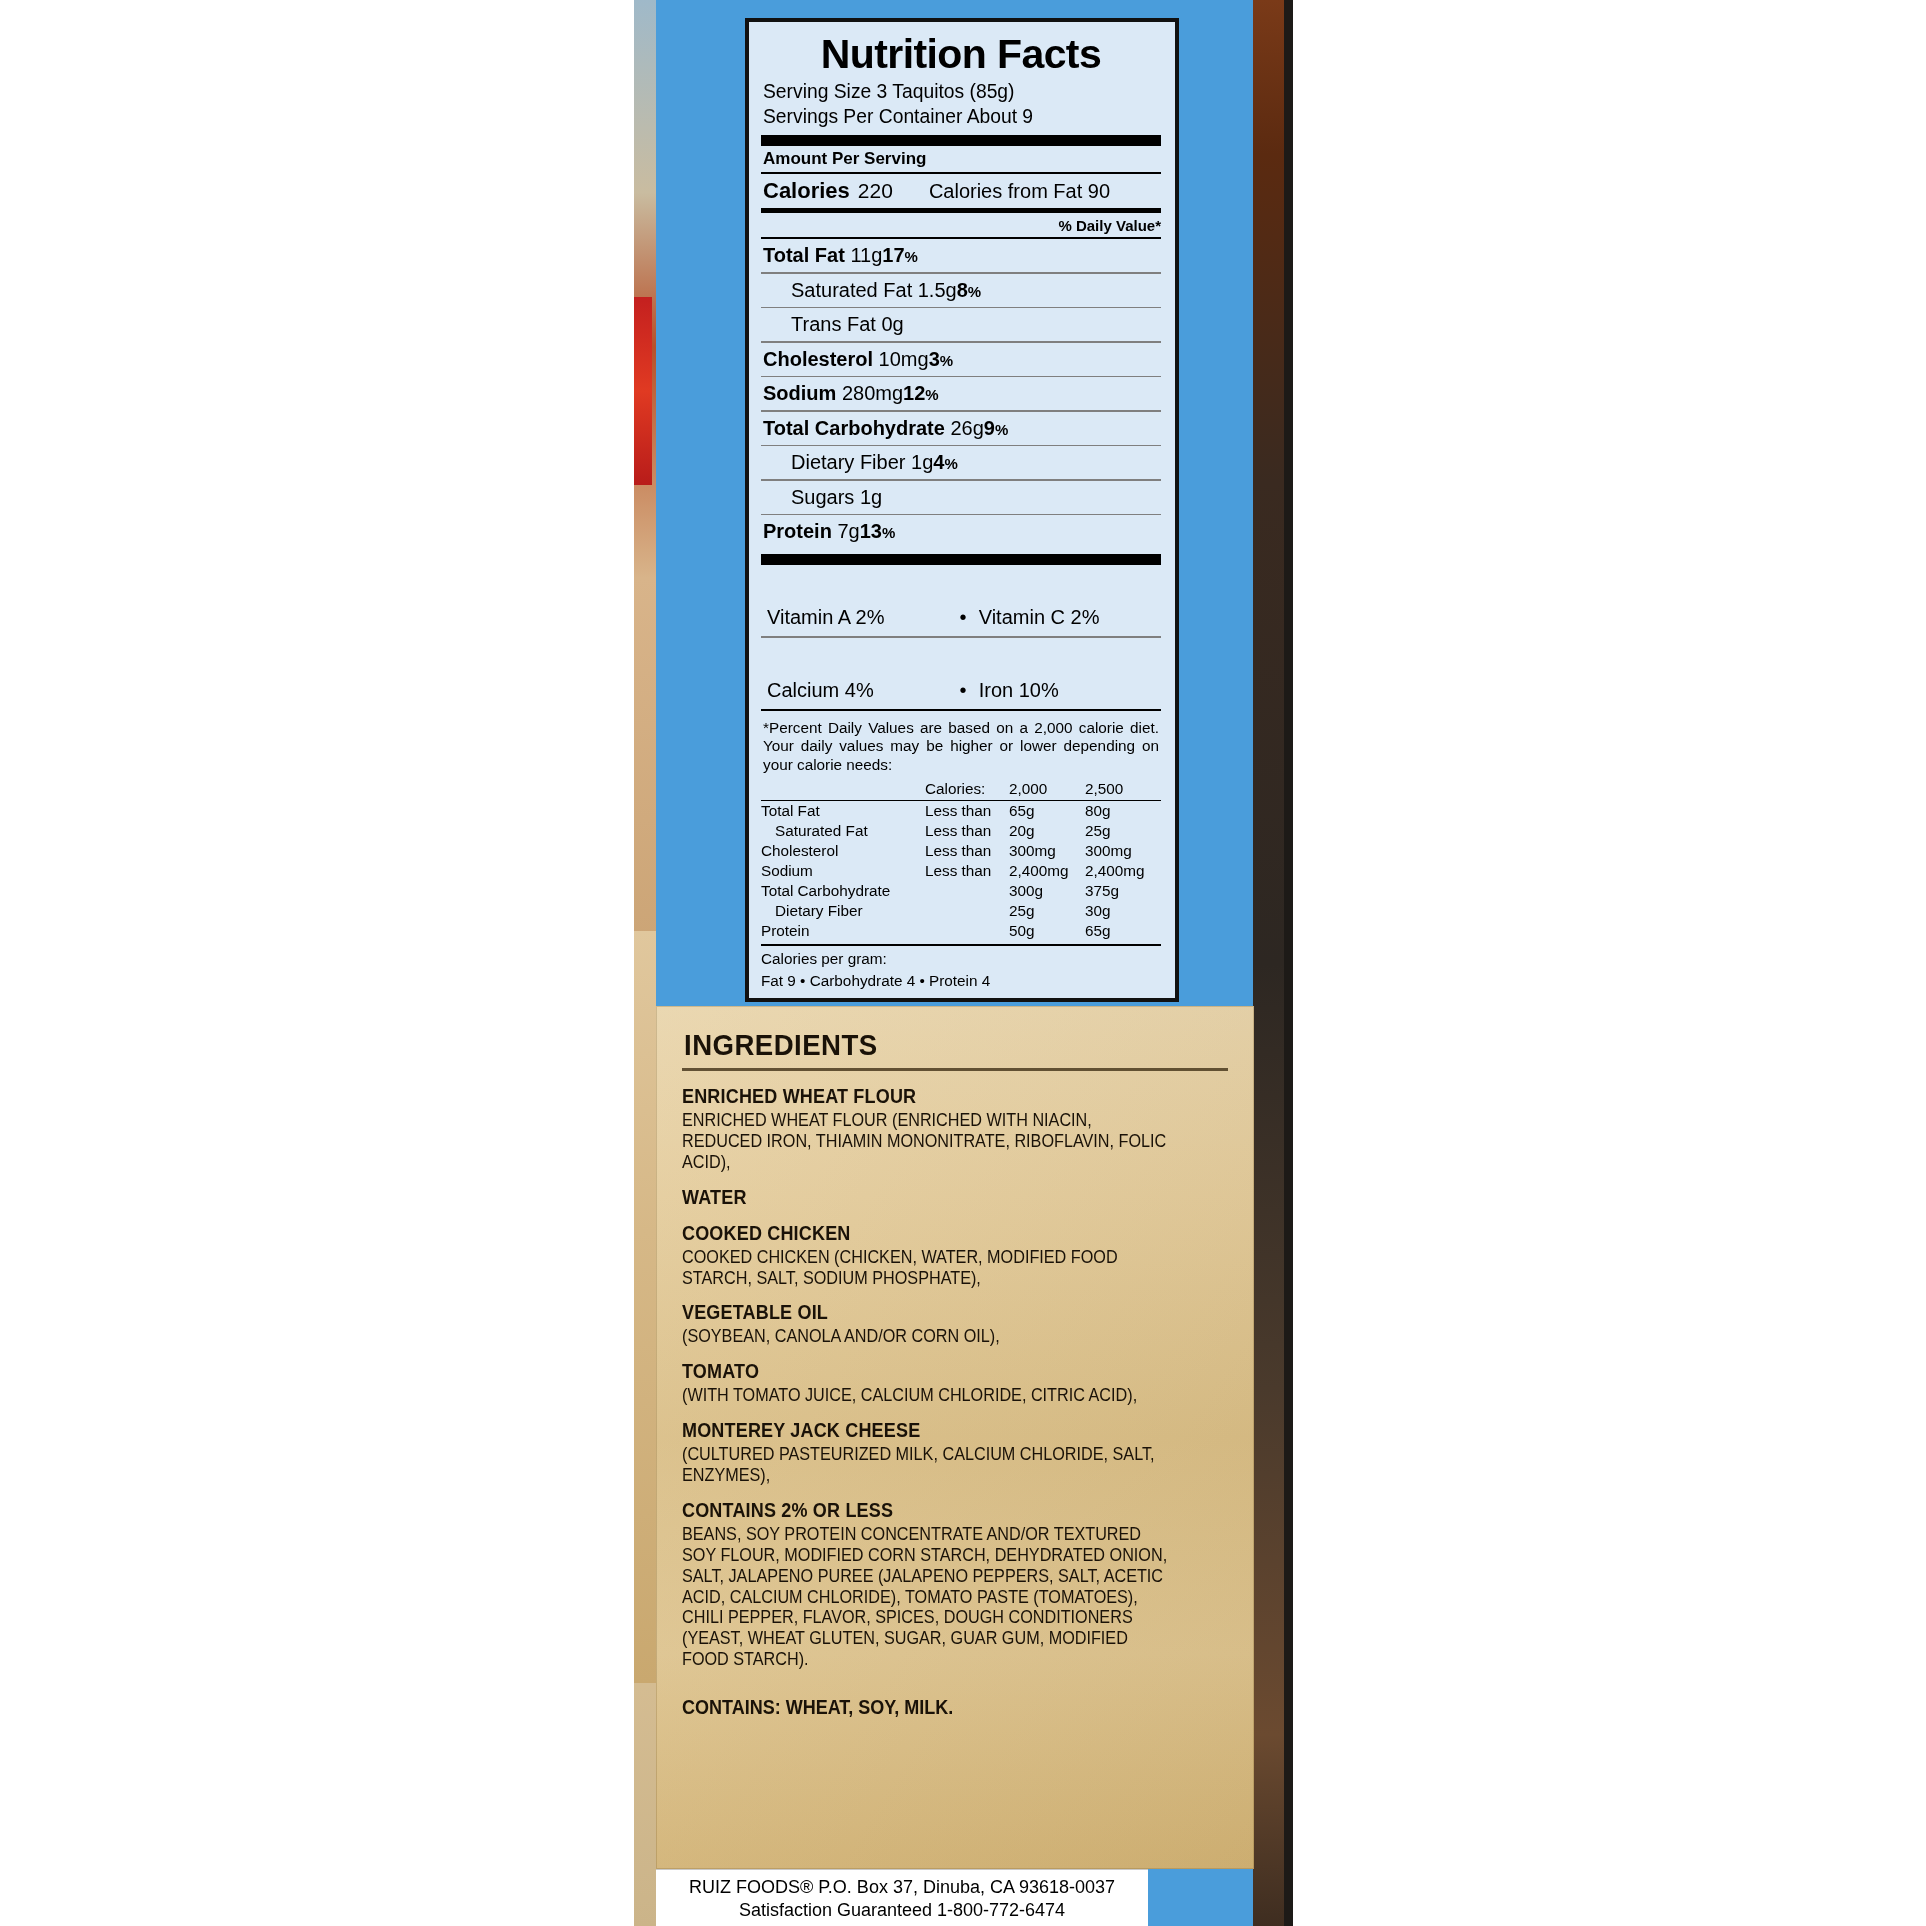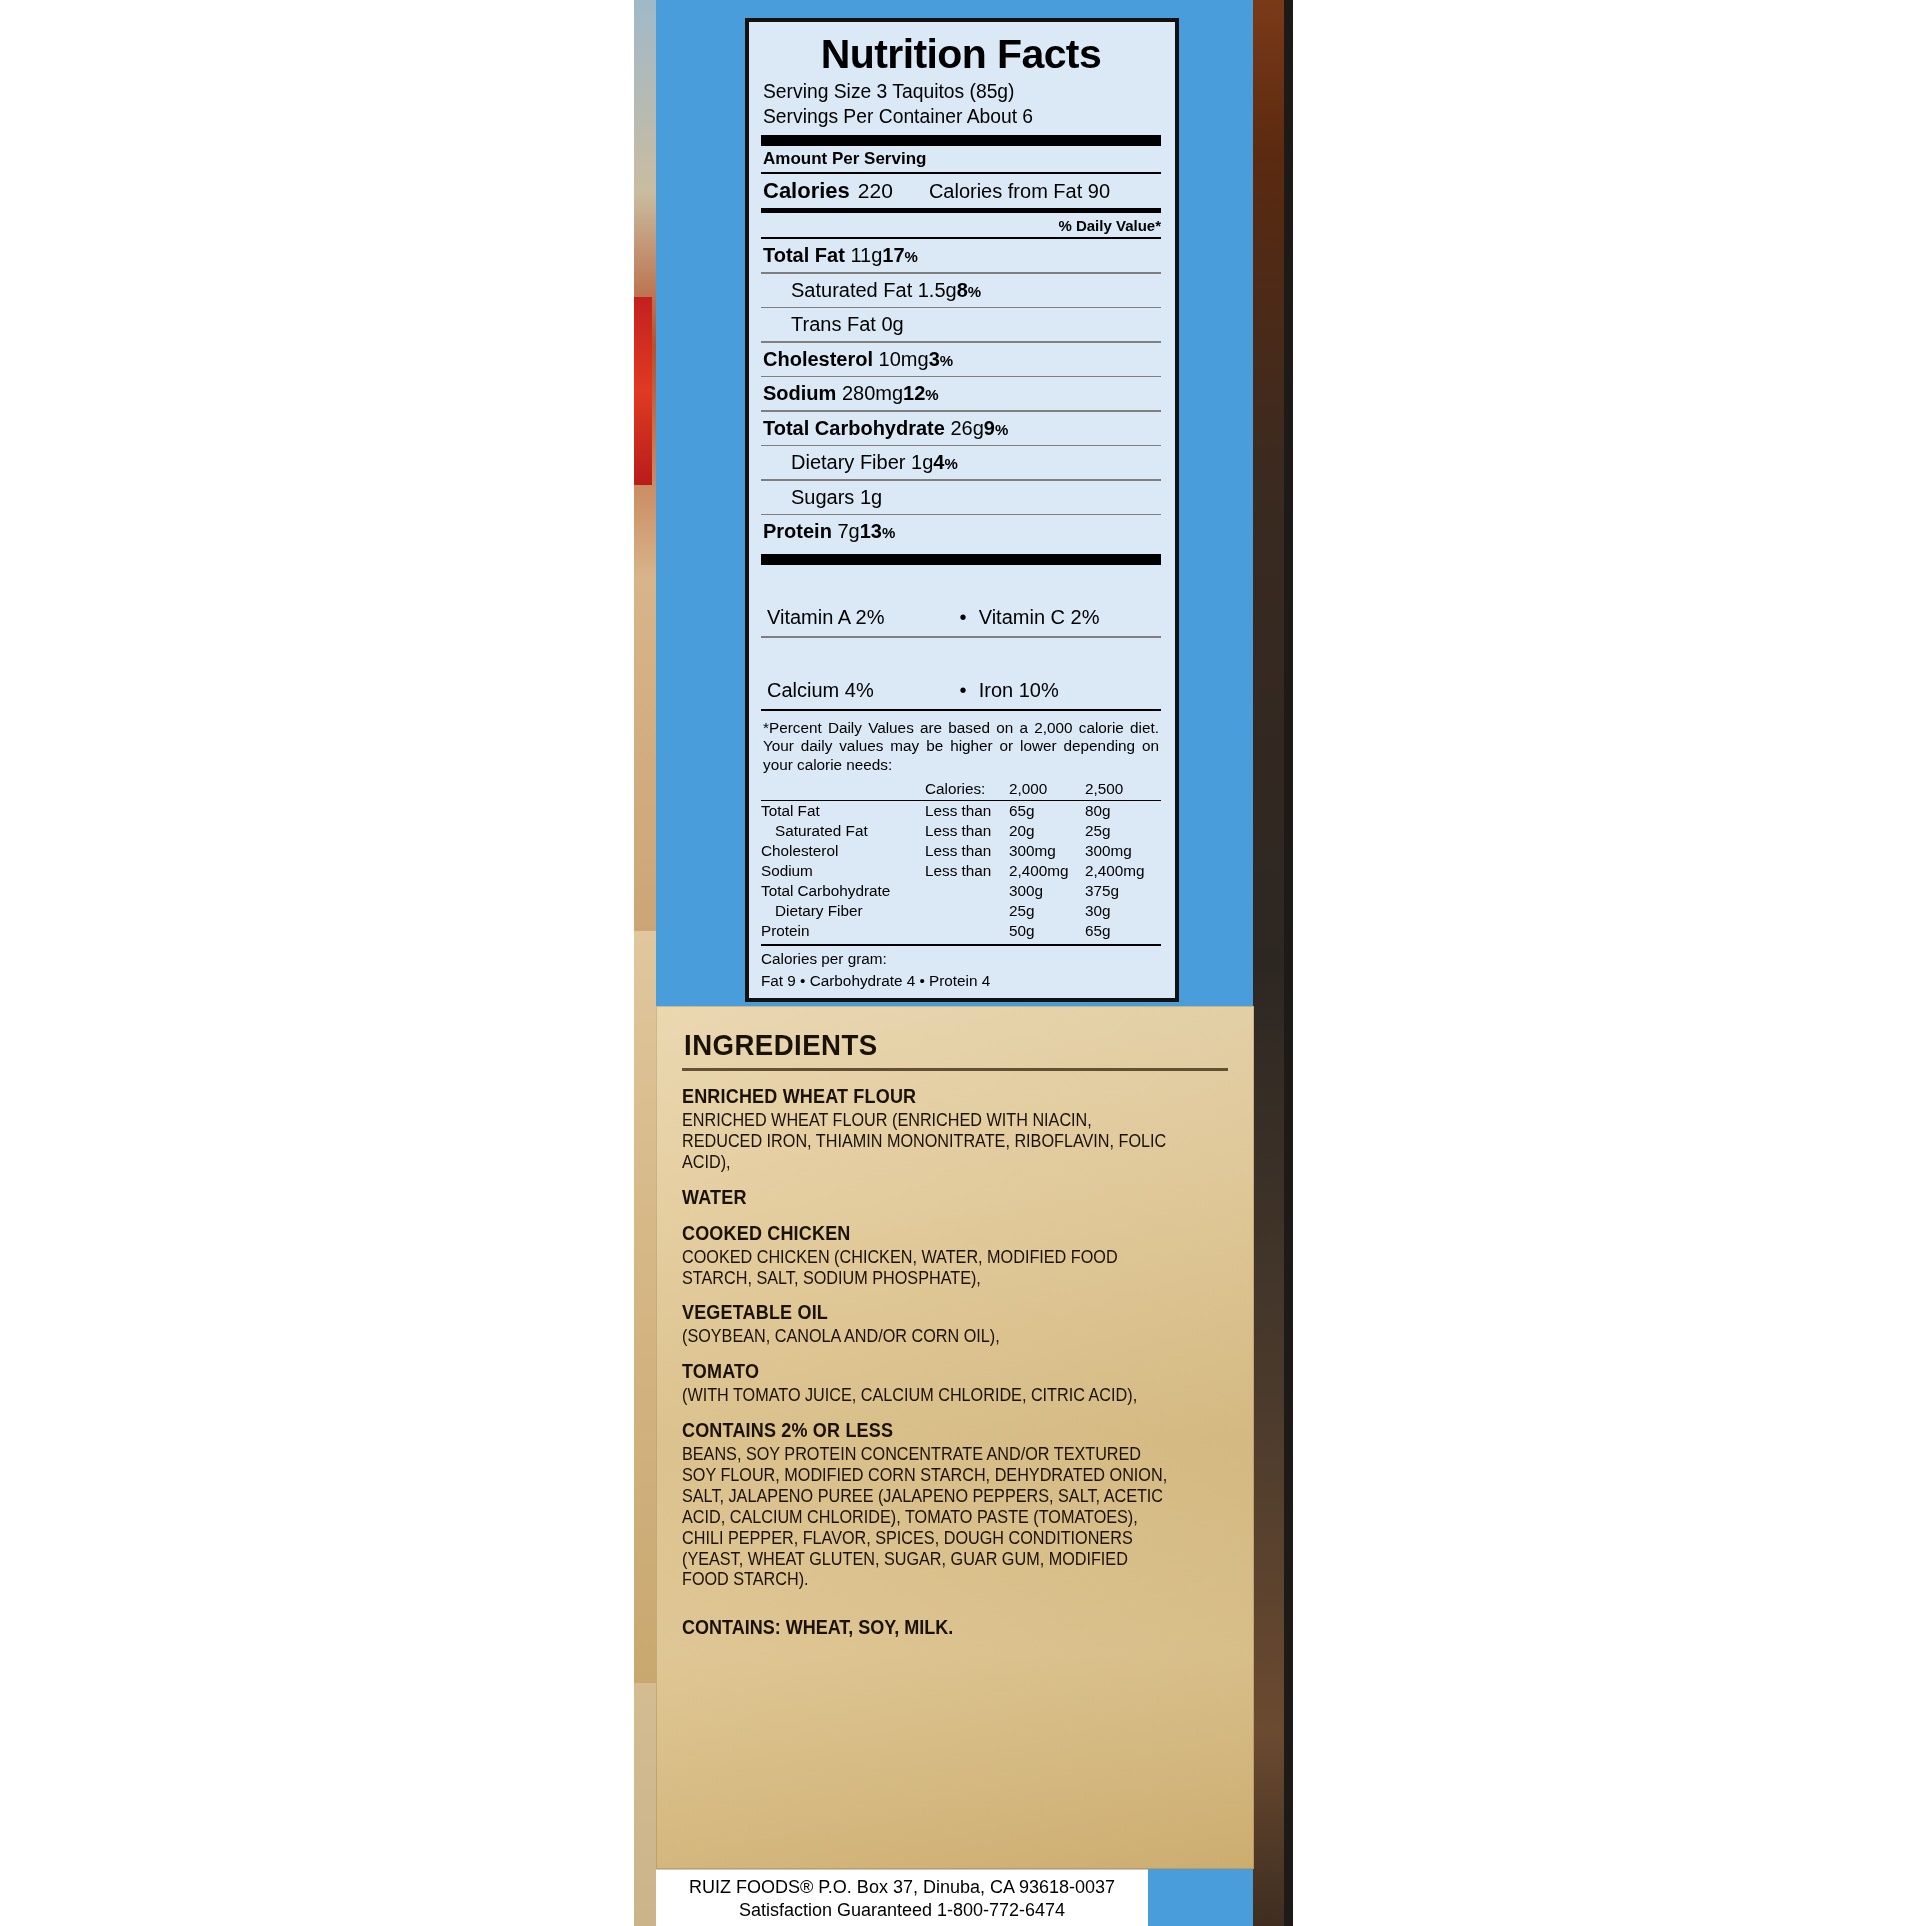--- a/index.html
+++ b/index.html
@@ -148,21 +148,21 @@
 <div class="package">
   <div class="left-strip"></div>
   <div class="left-photo"></div>
   <div class="red-tab"></div>
   <div class="right-strip"></div>
   <div class="right-edge"></div>
 
   <div class="nf">
     <div class="nf-title">Nutrition Facts</div>
     <div class="nf-serv">Serving Size 3 Taquitos (85g)</div>
-    <div class="nf-serv">Servings Per Container About 6</div>
+    <div class="nf-serv">Servings Per Container About 9</div>
 
     <div class="rule-thick"></div>
     <div class="amt">Amount Per Serving</div>
     <div class="rule-thin"></div>
 
     <div class="cal-row">
       <span class="b">Calories</span>
       <span style="margin-left:8px;">220</span>
       <span class="fromfat">Calories from Fat 90</span>
     </div>
@@ -322,20 +322,24 @@
     </div>
     <div class="ing-group">
       <div class="ing-h">VEGETABLE OIL</div>
       <div class="ing-b">(SOYBEAN, CANOLA AND/OR CORN OIL),</div>
     </div>
     <div class="ing-group">
       <div class="ing-h">TOMATO</div>
       <div class="ing-b">(WITH TOMATO JUICE, CALCIUM CHLORIDE, CITRIC ACID),</div>
     </div>
     <div class="ing-group">
+      <div class="ing-h">MONTEREY JACK CHEESE</div>
+      <div class="ing-b">(CULTURED PASTEURIZED MILK, CALCIUM CHLORIDE, SALT, ENZYMES),</div>
+    </div>
+    <div class="ing-group">
       <div class="ing-h">CONTAINS 2% OR LESS</div>
       <div class="ing-b">BEANS, SOY PROTEIN CONCENTRATE AND/OR TEXTURED SOY FLOUR, MODIFIED CORN STARCH, DEHYDRATED ONION, SALT, JALAPENO PUREE (JALAPENO PEPPERS, SALT, ACETIC ACID, CALCIUM CHLORIDE), TOMATO PASTE (TOMATOES), CHILI PEPPER, FLAVOR, SPICES, DOUGH CONDITIONERS (YEAST, WHEAT GLUTEN, SUGAR, GUAR GUM, MODIFIED FOOD STARCH).</div>
     </div>
 
     <div class="contains">CONTAINS: WHEAT, SOY, MILK.</div>
   </div>
 
   <div class="footer">
     <div class="l1">RUIZ FOODS®  P.O. Box 37, Dinuba, CA 93618-0037</div>
     <div class="l2">Satisfaction Guaranteed  1-800-772-6474</div>

